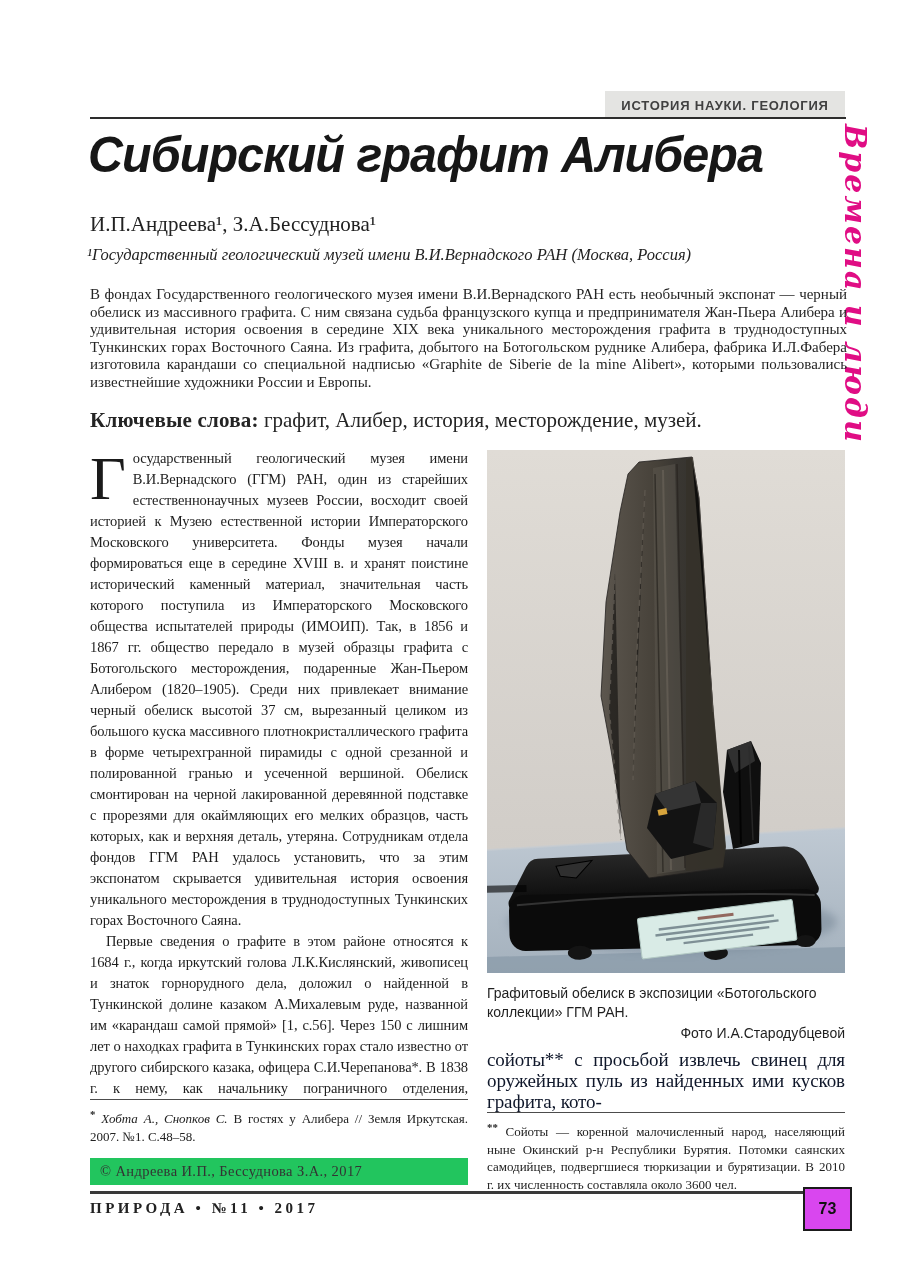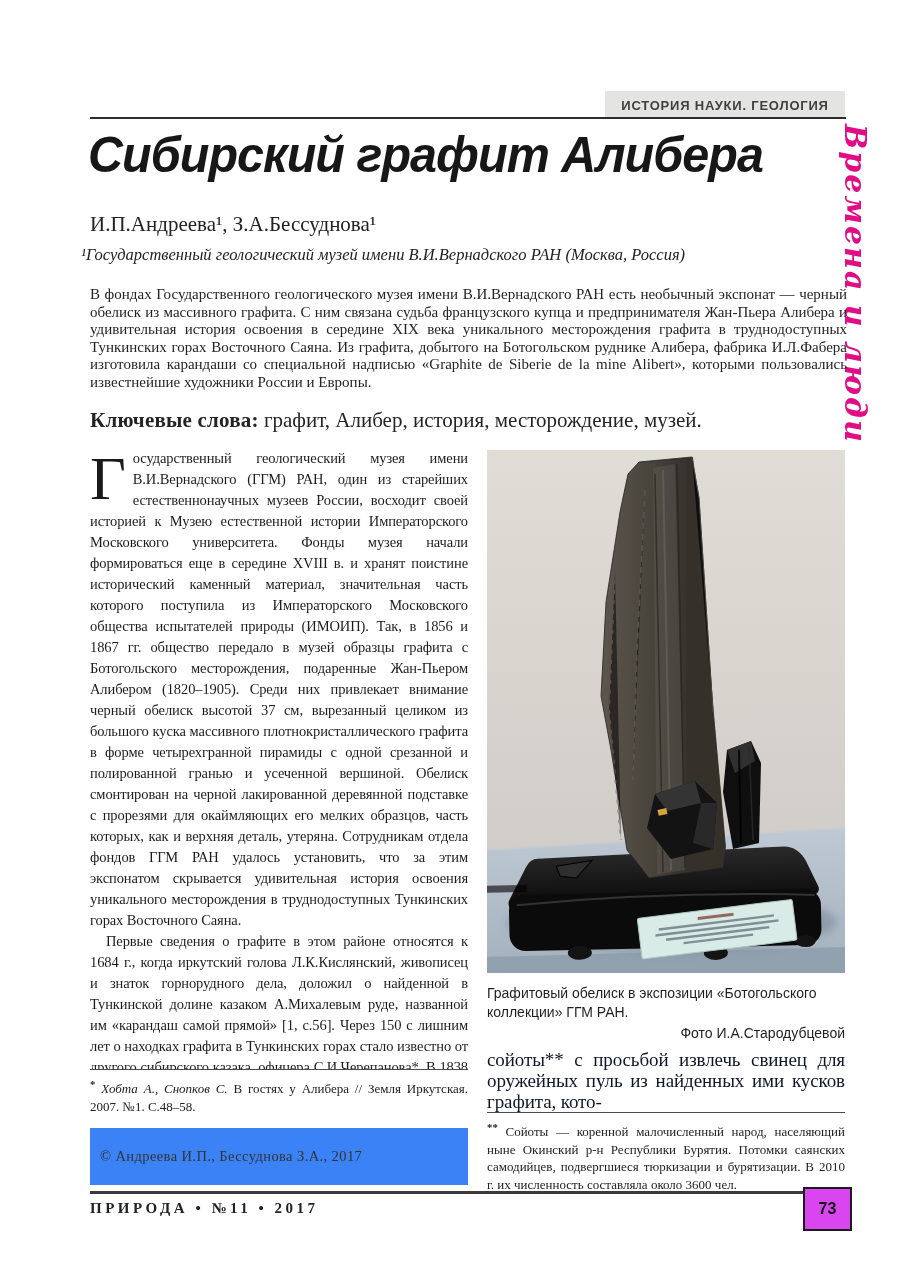--- a/index.html
+++ b/index.html
@@ -17,42 +17,42 @@
         font-family:"Liberation Sans","DejaVu Sans",sans-serif;
         font-weight:bold;font-style:italic;font-size:50px;letter-spacing:-1px;color:#171717;
         transform:scaleX(.97);transform-origin:left top;white-space:nowrap;}
 
   .side-label{position:absolute;left:838px;top:124px;height:340px;
         writing-mode:vertical-rl;text-orientation:mixed;
         font-family:"DejaVu Serif","Liberation Serif",serif;font-style:italic;font-weight:bold;
         font-size:30px;letter-spacing:2px;color:#e00d84;white-space:nowrap;}
 
   .authors-line{position:absolute;left:90px;top:212px;font-size:21px;color:#222;}
-  .affiliation-line{position:absolute;left:81px;top:245px;font-style:italic;font-size:16.5px;color:#222;}
+  .affiliation-line{position:absolute;left:87px;top:245px;font-style:italic;font-size:16.5px;color:#222;}
 
   .abstract-text{position:absolute;left:90px;top:286px;width:757px;
         font-size:15px;line-height:17.6px;text-align:justify;color:#242424;}
   .keywords-line{position:absolute;left:90px;top:408px;width:757px;font-size:21px;color:#242424;}
   .keywords-line b{letter-spacing:.2px;}
 
   
   .col-left{position:absolute;left:90px;top:448px;width:378px;height:737px;
         display:flex;flex-direction:column;}
   .body-flow{flex:1 1 auto;overflow:hidden;font-size:14.5px;line-height:21px;
         letter-spacing:-.1px;text-align:justify;color:#1d1d1d;}
   .body-flow p{margin:0;}
   .body-flow p.indent{text-indent:16px;}
   .drop-cap{float:left;font-size:62px;line-height:52px;padding:4px 7px 0 0;color:#1a1a1a;
         font-family:"Liberation Serif",serif;}
 
   .fn-block{border-top:1.5px solid #4c4c4c;padding-top:6px;font-size:13px;line-height:17.5px;
         text-align:justify;color:#222;}
   .fn-block sup{font-weight:bold;}
   .fn-italic{font-style:italic;}
-  .copyright-box{margin-top:13px;background:#3b82f6;padding:20px 10px;font-size:14.5px;
+  .copyright-box{margin-top:13px;background:#22c55e;padding:5px 10px;font-size:14.5px;
         letter-spacing:.4px;color:#333;}
 
   .col-right{position:absolute;left:487px;top:450px;width:358px;height:735px;
         display:flex;flex-direction:column;}
   .photo-fig{margin:0;width:358px;height:523px;}
   .fig-caption{margin-top:11px;font-family:"Liberation Sans","DejaVu Sans",sans-serif;
         font-size:14px;line-height:18.5px;color:#1f1f1f;}
   .fig-credit{margin-top:4px;text-align:right;font-family:"Liberation Sans","DejaVu Sans",sans-serif;
         font-size:14px;color:#1f1f1f;}
   .cont-text{margin-top:8px;font-size:19px;line-height:21px;letter-spacing:-.1px;

